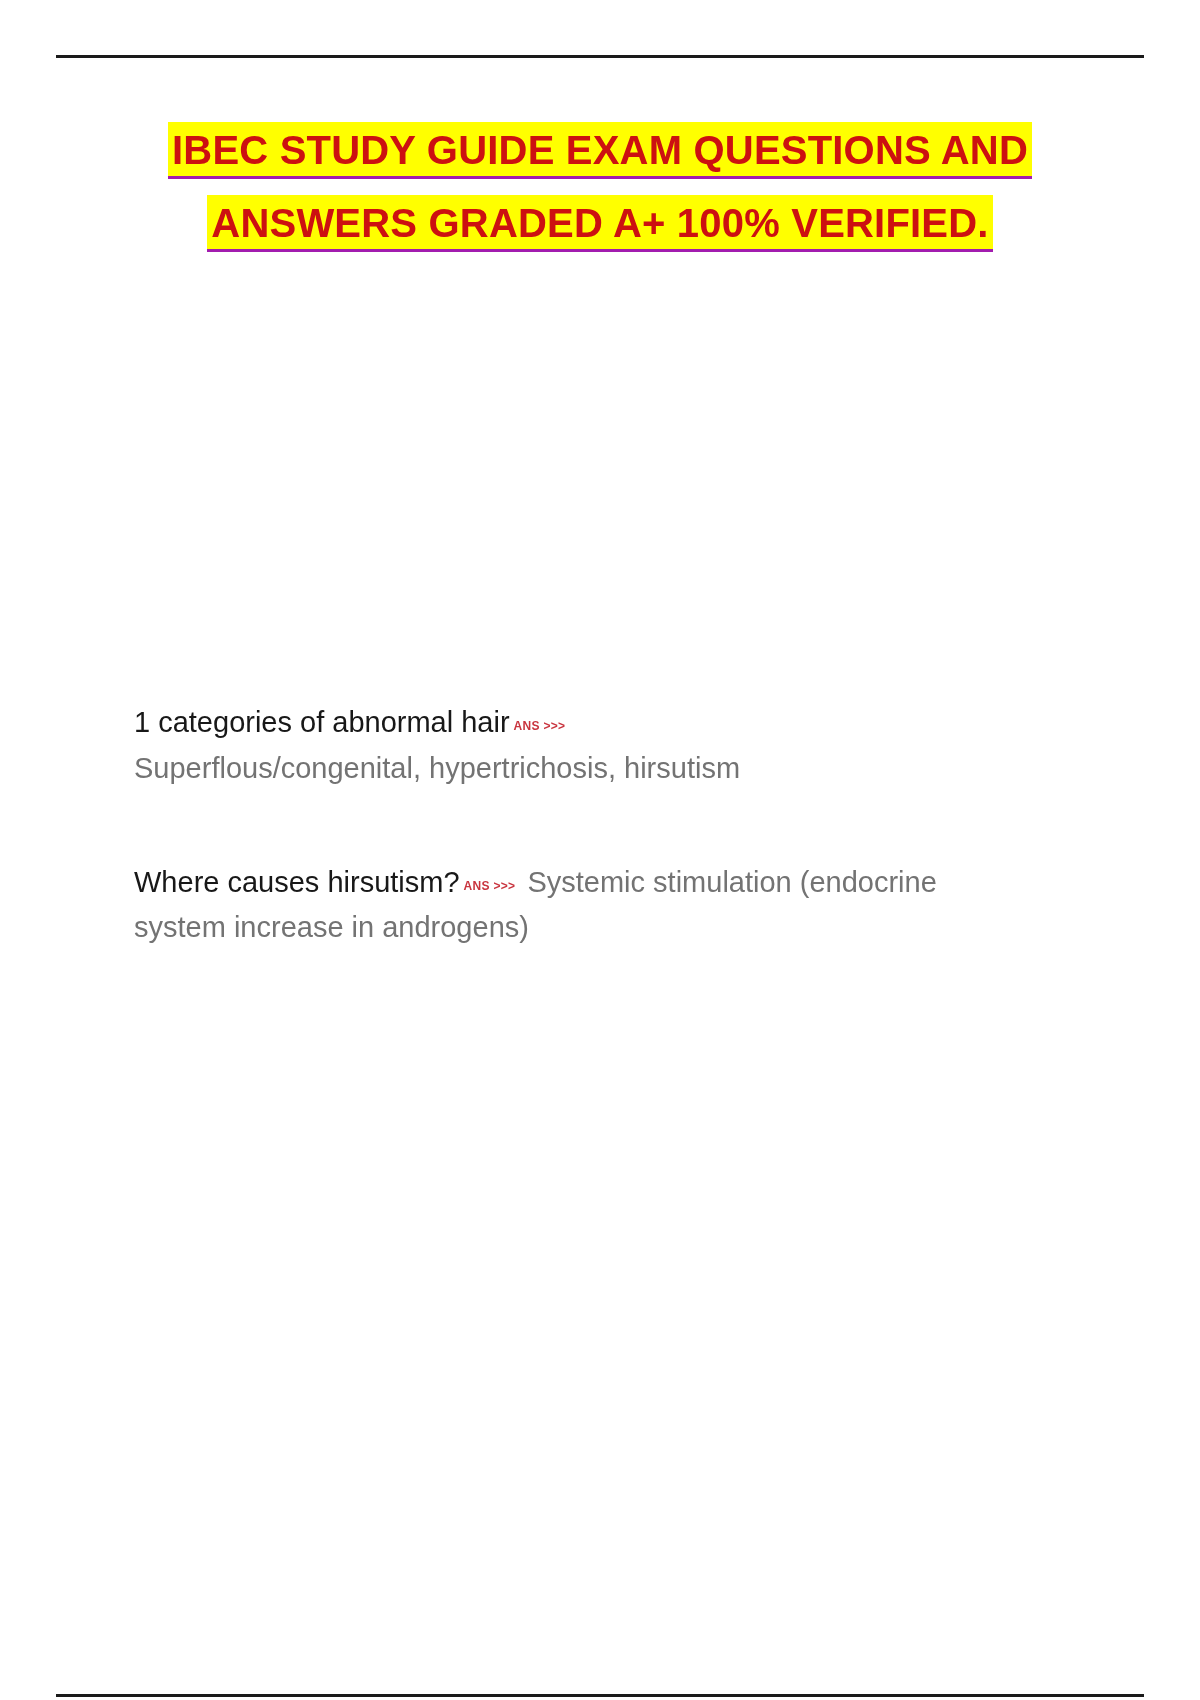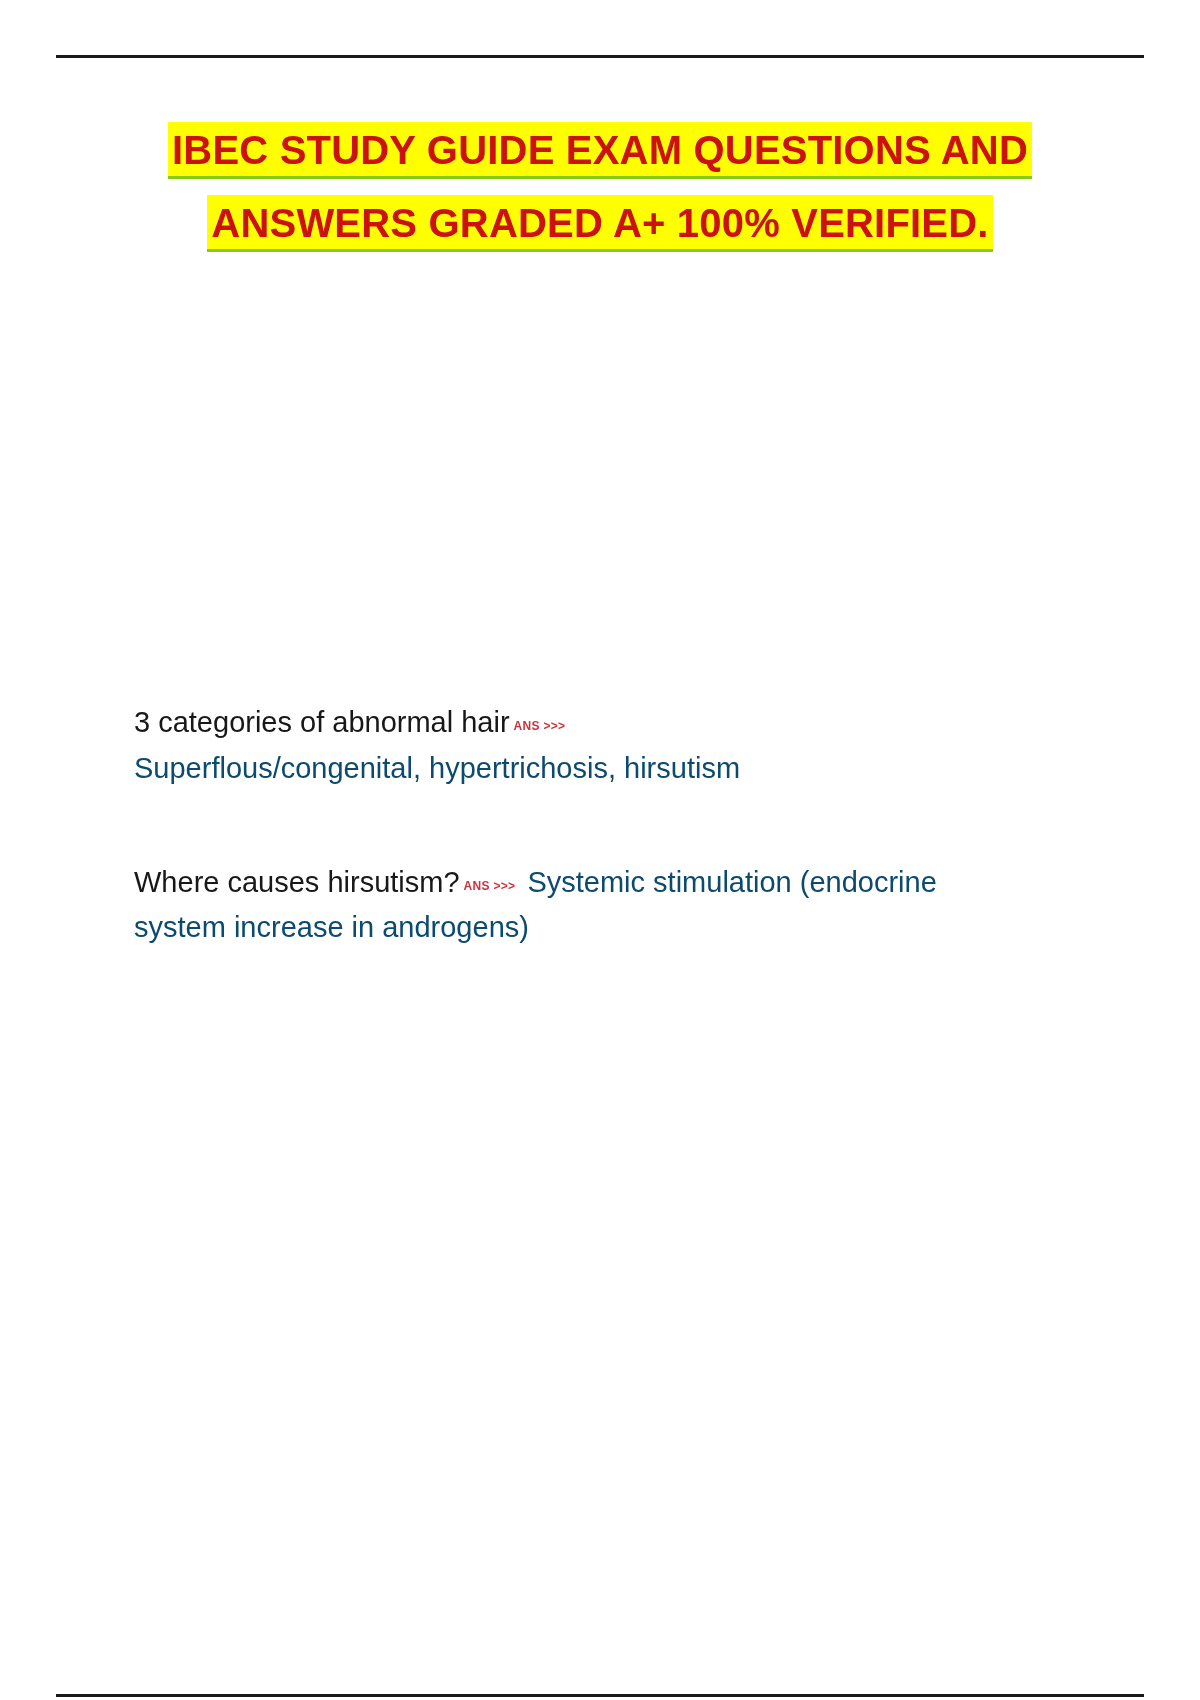--- a/index.html
+++ b/index.html
@@ -48,21 +48,21 @@
   .title-line:last-child { margin-bottom: 0; margin-top: 33px; }
 
   .title-hl {
     display: inline;
     background: #ffff00;
     color: #cc1111;
     font-weight: bold;
     font-size: 40px;
     letter-spacing: 0.2px;
     padding: 6px 4px 4px 4px;
-    border-bottom: 3px solid #84cc16;
+    border-bottom: 3px solid #a21caf;
     box-decoration-break: clone;
     -webkit-box-decoration-break: clone;
     white-space: nowrap;
   }
 
   
   .body-block {
     position: absolute;
     left: 134px;
     top: 700px;
@@ -83,39 +83,39 @@
   .ans-marker {
     color: #c9353f;
     font-size: 12px;
     font-weight: bold;
     letter-spacing: 0.3px;
     vertical-align: 2px;
     padding: 0 4px;
     white-space: nowrap;
   }
 
-  .a-text { color: #0c4a6e; }
+  .a-text { color: #737373; }
 
   .sp { display: inline; }
 </style>
 </head>
 <body>
 
 <div class="page">
 
   <div class="rule top"></div>
 
   <div class="title-block">
     <span class="title-line"><span class="title-hl">IBEC STUDY GUIDE EXAM QUESTIONS AND</span></span>
     <span class="title-line"><span class="title-hl">ANSWERS GRADED A+ 100% VERIFIED.</span></span>
   </div>
 
   <div class="body-block">
 
-    <p class="qa"><span class="q-text">3 categories of abnormal hair</span><span class="ans-marker">ANS &gt;&gt;&gt;</span><br><span class="a-text">Superflous/congenital, hypertrichosis, hirsutism</span></p>
+    <p class="qa"><span class="q-text">1 categories of abnormal hair</span><span class="ans-marker">ANS &gt;&gt;&gt;</span><br><span class="a-text">Superflous/congenital, hypertrichosis, hirsutism</span></p>
 
 
 
     <p class="qa"><span class="q-text">Where causes hirsutism?</span><span class="ans-marker">ANS &gt;&gt;&gt;</span><span class="sp"> </span><span class="a-text">Systemic stimulation (endocrine system increase in androgens)</span></p>
 
   </div>
 
   <div class="rule bottom"></div>
 
 </div>

